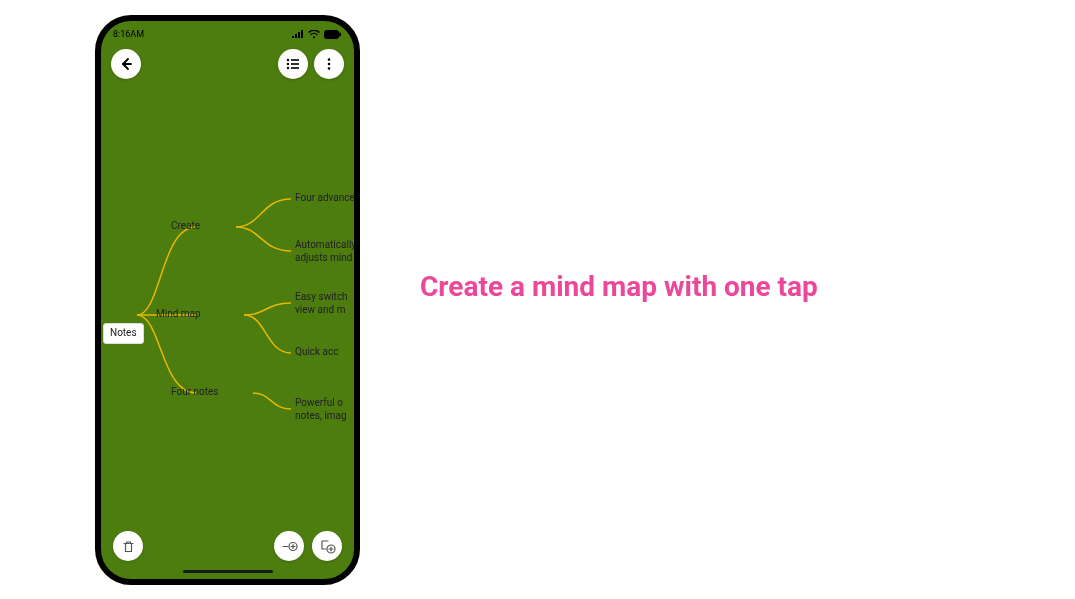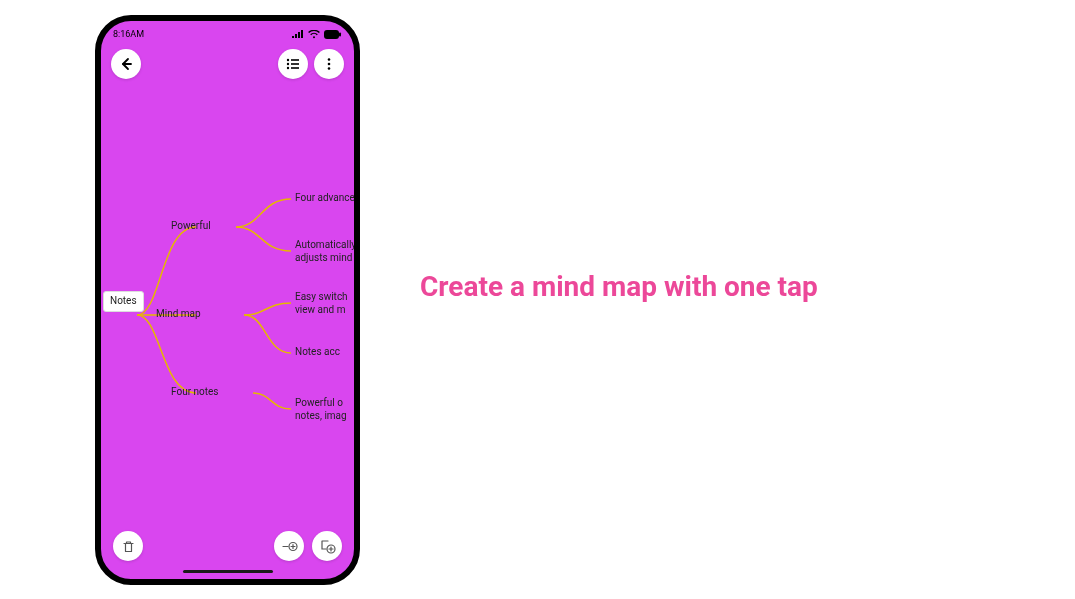--- a/index.html
+++ b/index.html
@@ -13,21 +13,21 @@
     position: relative;
   }
   .phone {
     position: absolute;
     left: 95px;
     top: 15px;
     width: 265px;
     height: 570px;
     border: 6px solid #000;
     border-radius: 36px;
-    background: #d946ef;
+    background: #4d7c0f;
     overflow: hidden;
   }
   .status-bar {
     height: 18px;
     display: flex;
     justify-content: space-between;
     align-items: center;
     padding: 0 12px;
     font-size: 9px;
     color: #000;
@@ -158,32 +158,32 @@
 
       <path d="M135 108 C160 108 160 80 190 80"></path>
       <path d="M135 108 C160 108 160 132 190 132"></path>
 
       <path d="M143 196 C165 196 165 184 190 184"></path>
       <path d="M143 196 C165 196 165 234 190 234"></path>
 
       <path d="M152 274 C170 274 170 290 190 290"></path>
     </svg>
 
-    <div class="node" style="left:2px; top:172px;text-align:center;">Notes</div>
-
-    <div class="node leaf" style="left:68px; top:101px;">Powerful</div>
+    <div class="node" style="left:2px; top:204px;text-align:center;">Notes</div>
+
+    <div class="node leaf" style="left:68px; top:101px;">Create</div>
     <div class="node leaf" style="left:53px; top:189px;">Mind map</div>
     <div class="node leaf" style="left:68px; top:267px;">Four notes</div>
 
     <div class="node leaf" style="left:192px; top:73px;">Four advances</div>
     <div class="node leaf" style="left:192px; top:120px; white-space:pre;">Automatically
 adjusts mind a</div>
     <div class="node leaf" style="left:192px; top:172px; white-space:pre;">Easy switch
 view and m</div>
-    <div class="node leaf" style="left:192px; top:227px;">Notes acc</div>
+    <div class="node leaf" style="left:192px; top:227px;">Quick acc</div>
     <div class="node leaf" style="left:192px; top:278px; white-space:pre;">Powerful o
 notes, imag</div>
   </div>
 
   <div class="bottom-bar">
     <div class="circle-btn">
       <svg width="15" height="15" viewBox="0 0 15 15">
           <path d="M3 4.5h9M5.5 4.5V3h4v1.5M4.5 4.5v8h6v-8" stroke="#555" stroke-width="1.2" fill="none" stroke-linecap="round" stroke-linejoin="round"></path>
         </svg>
     </div>

